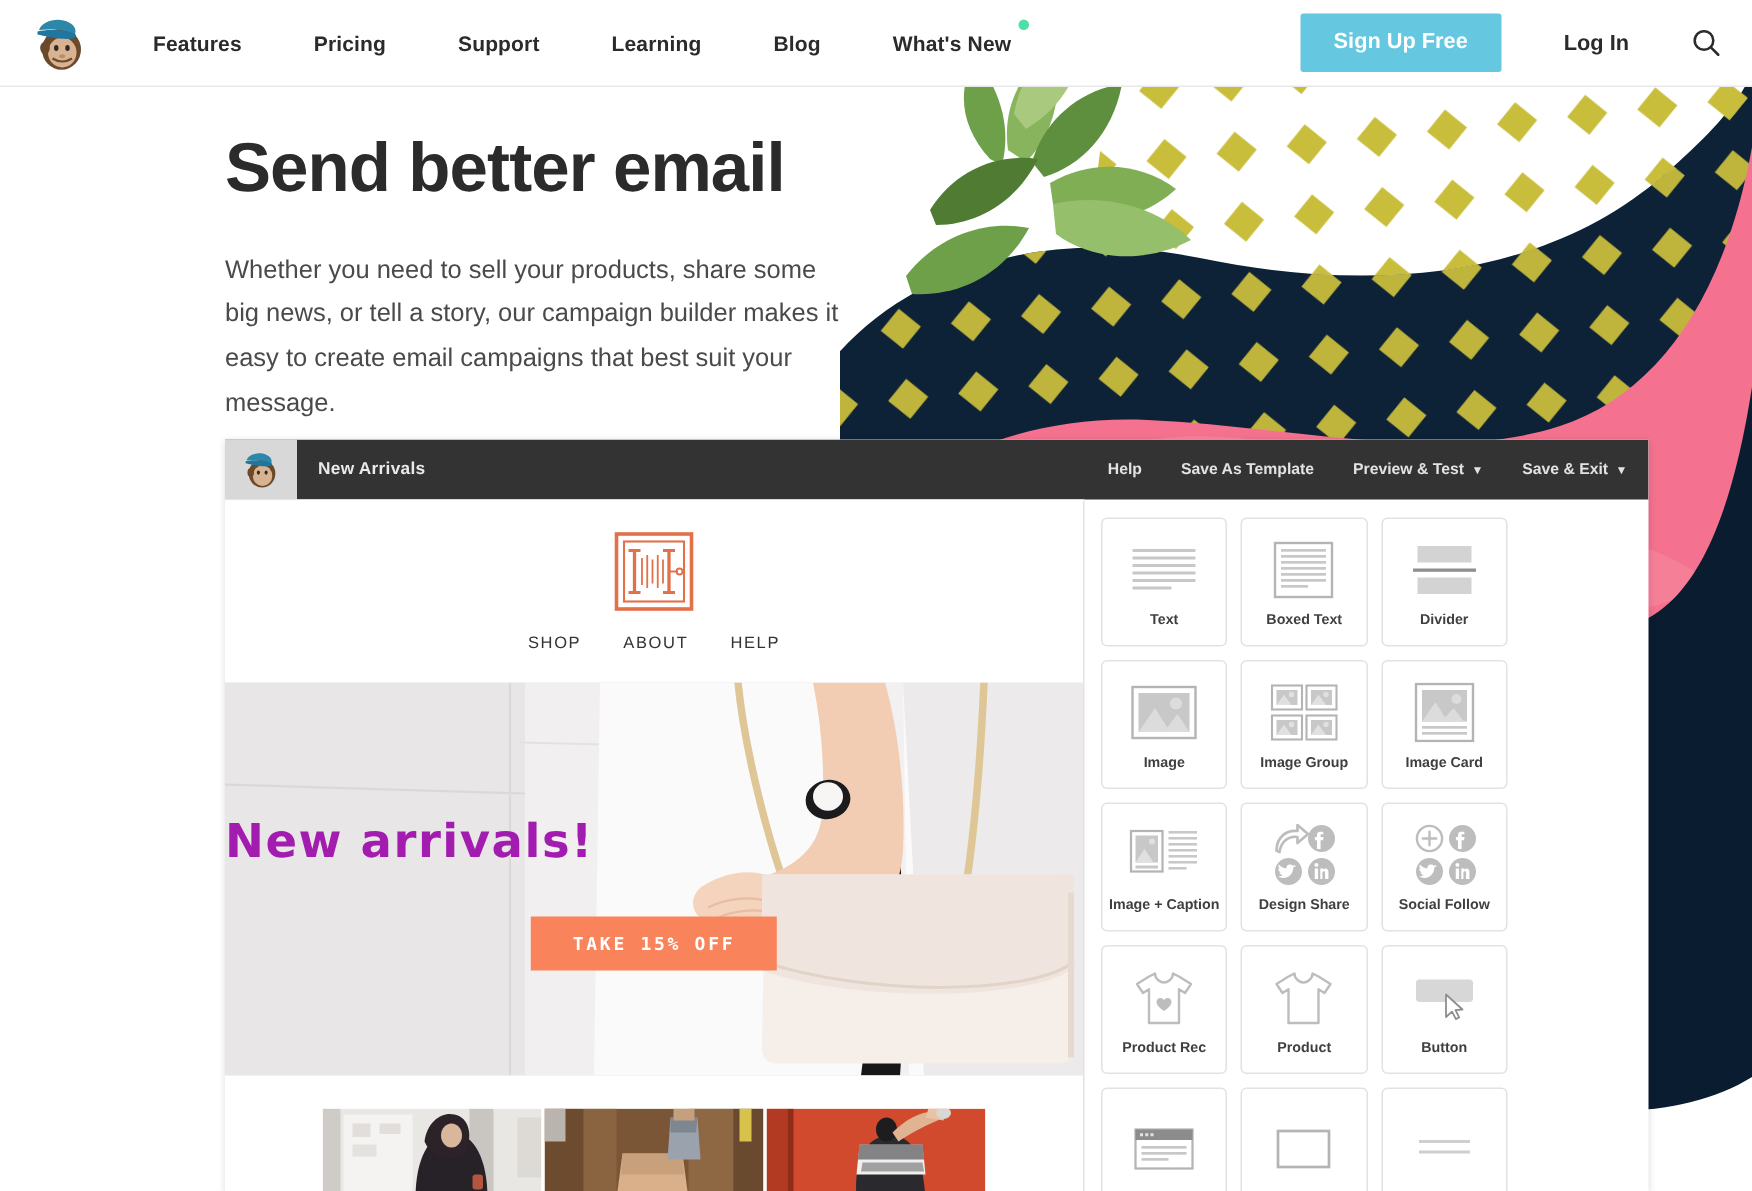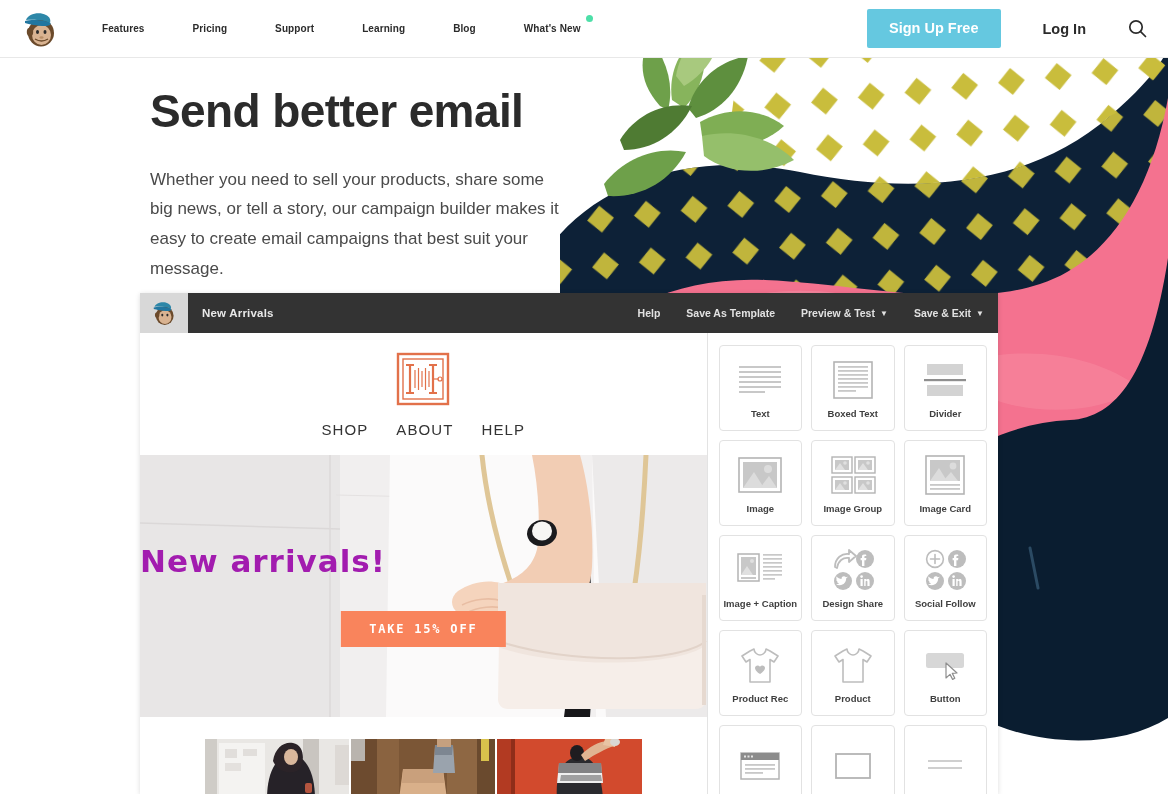--- a/index.html
+++ b/index.html
@@ -17,21 +17,21 @@
     width: 1168px; height: 58px;
     background: #ffffff;
     border-bottom: 1px solid #e8e8e8;
     display: flex; align-items: center;
     z-index: 40;
   }
   .brand { margin-left: 20px; width: 40px; height: 40px; display:flex; align-items:center; justify-content:center; }
   .nav-links { display: flex; align-items: center; margin-left: 42px; }
   .nav-link {
     position: relative;
-    font-size: 10px; font-weight: bold; color: #2b2b2b;
+    font-size: 14px; font-weight: bold; color: #2b2b2b;
     margin-right: 48px; white-space: nowrap; cursor: pointer;
     letter-spacing: .1px;
   }
   .whatsnew-wrap { position: relative; margin-right: 0; }
   .new-dot {
     position: absolute; top: -8px; right: -12px;
     width: 7px; height: 7px; border-radius: 50%;
     background: #4ddfa8;
   }
   .nav-right { margin-left: auto; display: flex; align-items: center; margin-right: 20px; }
@@ -66,22 +66,22 @@
     font-size: 46px; font-weight: bold; color: #2b2b2b;
     letter-spacing: -0.6px; line-height: 1.1;
   }
   .hero-sub {
     margin: 28px 0 0 150px; width: 410px;
     font-size: 17px; color: #4a4a4a; line-height: 1.75;
   }
 
   
   .builder {
-    position: absolute; top: 293px; left: 140px;
-    width: 858px; height: 501px;
+    position: absolute; top: 293px; left: 150px;
+    width: 949px; height: 501px;
     background: #fff;
     box-shadow: 0 1px 5px rgba(0,0,0,.14);
     overflow: hidden; z-index: 20;
   }
   .builder-bar {
     height: 40px; background: #333333;
     display: flex; align-items: center; position: relative;
   }
   .bar-logo {
     width: 48px; height: 40px; background: #d8d8d8;
@@ -100,21 +100,21 @@
   .caret { font-size: 8px; line-height: 1; position:relative; top:1px; }
 
   .builder-body { display: flex; height: 461px; }
   .preview-pane {
     width: 573px; height: 461px; background: #fff;
     border-right: 1px solid #e3e3e3; overflow: hidden; position: relative;
   }
   .email-header { height: 122px; display:flex; flex-direction:column; align-items:center; justify-content:center; background:#fff; }
   .email-logo { width: 56px; height: 56px; }
   .email-nav { display:flex; gap: 28px; margin-top: 14px; }
-  .email-nav span { font-size: 15px; color: #333; letter-spacing: 1.1px; }
+  .email-nav span { font-size: 11px; color: #333; letter-spacing: 1.1px; }
 
   .email-hero { position: relative; height: 262px; overflow: hidden; background:#eceaea; }
   .hero-photo { position:absolute; inset:0; }
   .hero-caption {
     position: absolute; top: 88px; left: 0; width: 573px;
     text-align: left;
     font-size: 31px; font-weight: bold; color: #a21caf;
     letter-spacing: 1px;
     font-family: "DejaVu Sans", sans-serif;
   }

